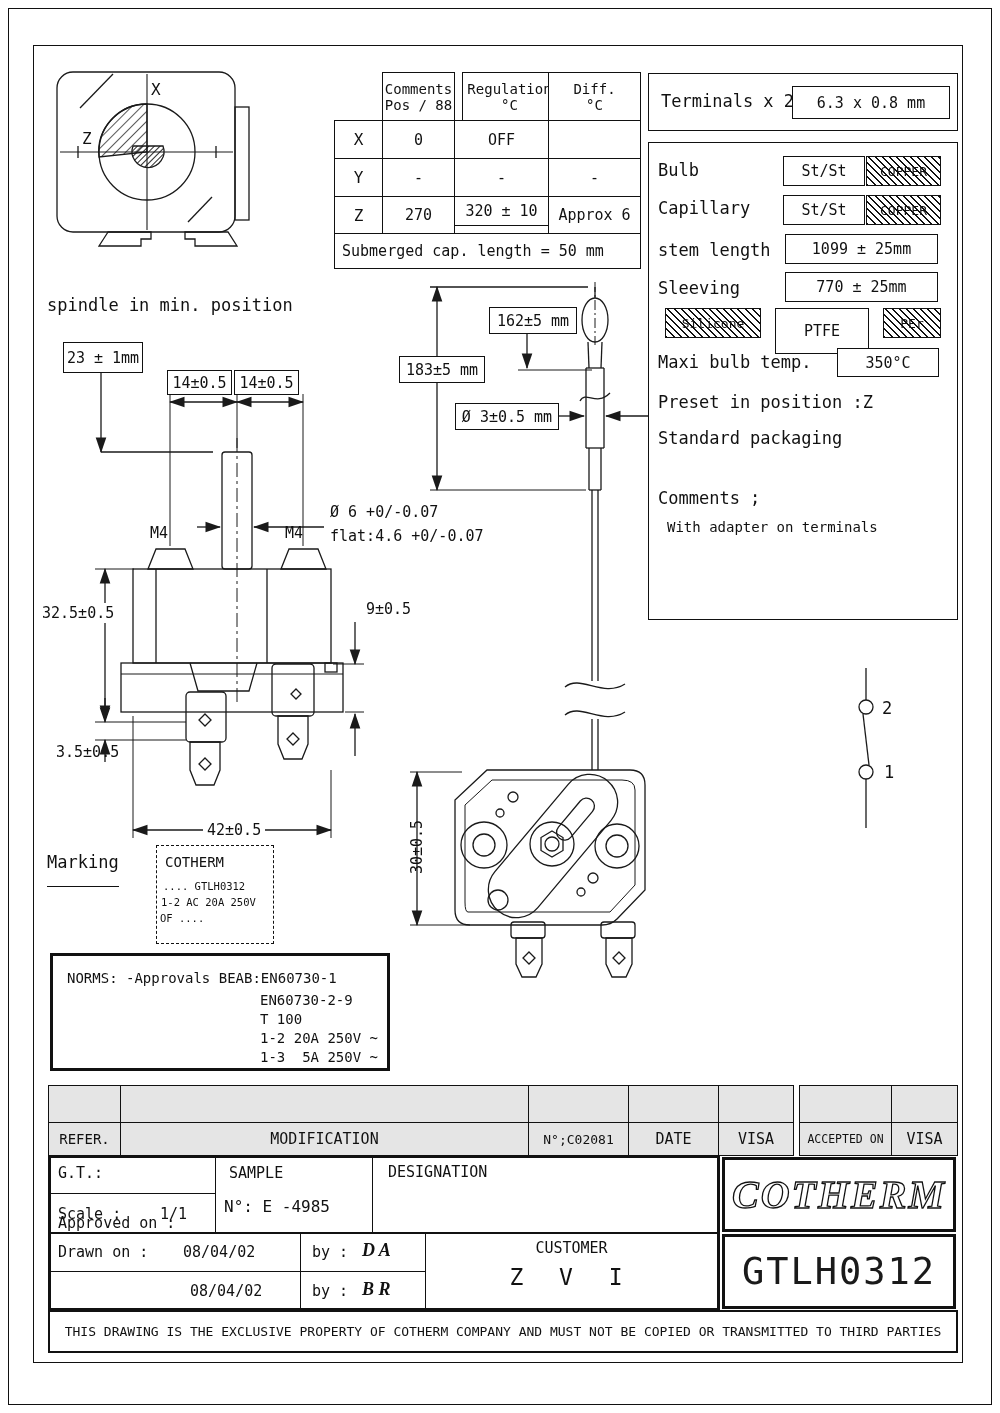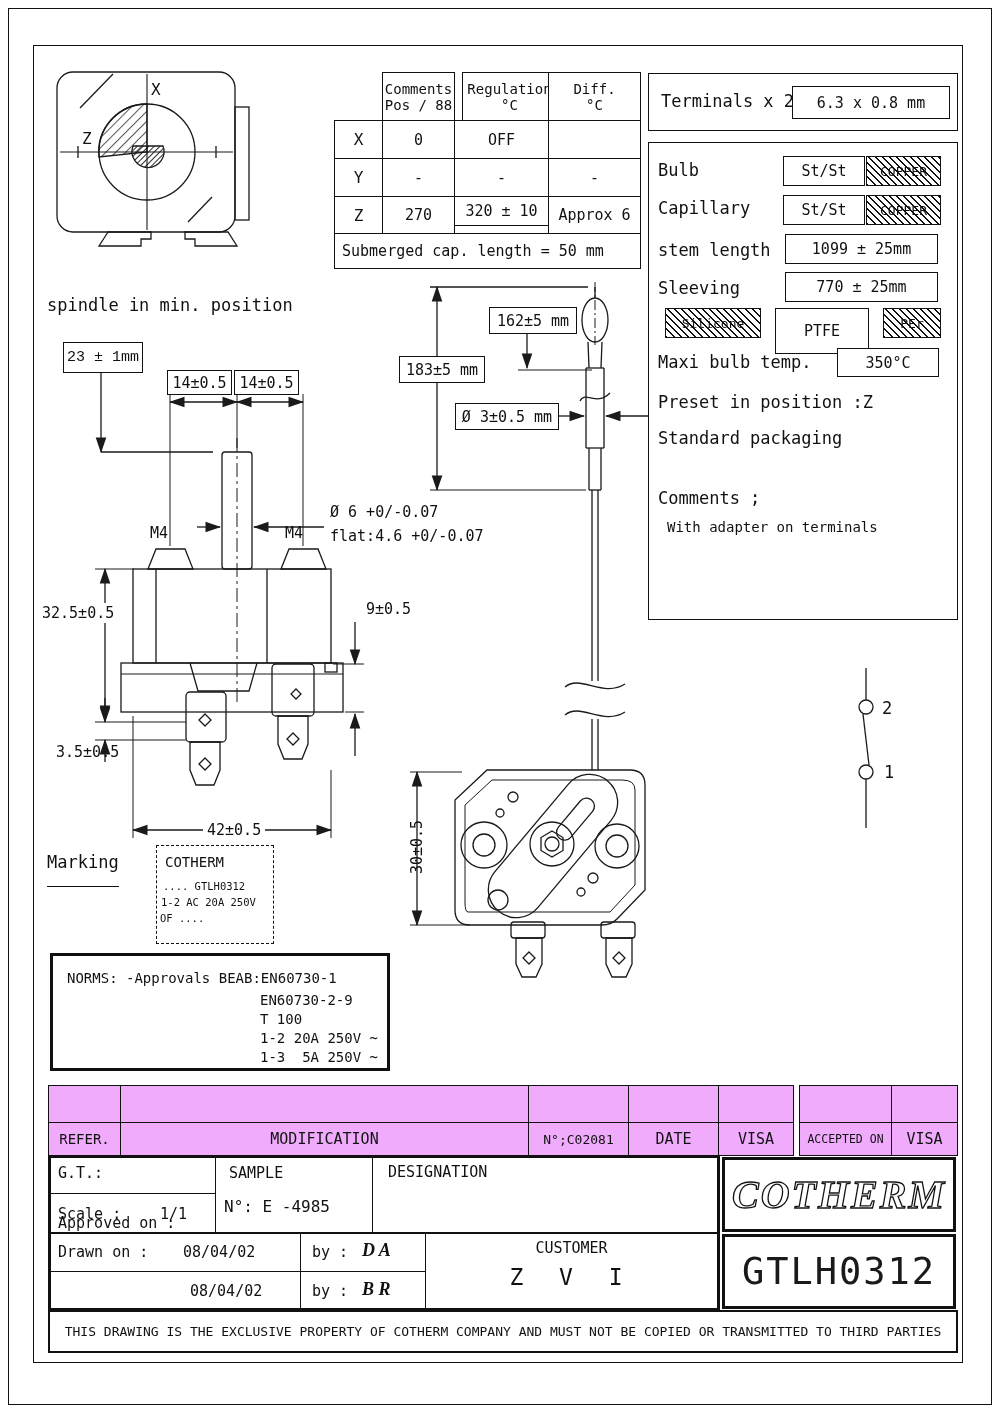--- a/index.html
+++ b/index.html
@@ -5,21 +5,21 @@
   html,body{margin:0;padding:0;background:#e8e8e8;}
   .sheet{position:relative;width:1000px;height:1413px;background:#fff;overflow:hidden;
          font-family:"DejaVu Sans Mono",monospace;color:#111;}
   .t{position:absolute;white-space:pre;color:#111;font-family:"DejaVu Sans Mono",monospace;line-height:1.2;}
   .bx{position:absolute;border:1.5px solid #111;background:#fff;display:flex;align-items:center;justify-content:center;
       font-family:"DejaVu Sans Mono",monospace;color:#111;box-sizing:border-box;white-space:pre;}
   .hx{position:absolute;border:1.5px solid #111;background:#fff;display:flex;align-items:center;justify-content:center;
       color:#111;box-sizing:border-box;overflow:hidden;white-space:pre;}
   .hx::after{content:'';position:absolute;inset:0;
       background:repeating-linear-gradient(45deg,#111 0 1.4px,transparent 1.4px 5px);}
-  .cell{position:absolute;border:1px solid #111;box-sizing:border-box;background:#f0abfc;}
+  .cell{position:absolute;border:1px solid #111;box-sizing:border-box;background:#e5e5e5;}
   .thick{position:absolute;border:3px solid #111;box-sizing:border-box;background:#fff;}
   .frame{position:absolute;border:1.6px solid #111;box-sizing:border-box;}
   svg.art{position:absolute;left:0;top:0;z-index:1;pointer-events:none;}
   .z2{z-index:2;}
   .logo{font-family:"Liberation Serif",serif;font-style:italic;font-weight:700;font-size:40px;letter-spacing:2px;color:#111;}
   @supports (-webkit-text-stroke: 1px #000){
     .logo{color:#fff;-webkit-text-stroke:1.3px #111;}
   }
   .pn{font-size:37px;letter-spacing:2px;color:#1a1a1a;}
   .script{font-family:"Liberation Serif",serif;font-style:italic;font-weight:700;}
@@ -250,21 +250,21 @@
   <div class="hx z2" style="left:883px;top:308px;width:58px;height:30px;font-size:13px;"><span>PEr</span></div>
 
   <div class="t z2" style="left:658px;top:352px;font-size:17px;">Maxi bulb temp.</div>
   <div class="bx z2" style="left:837px;top:348px;width:102px;height:29px;font-size:15px;">350°C</div>
 
   <div class="t z2" style="left:658px;top:392px;font-size:17px;">Preset in position :Z</div>
   <div class="t z2" style="left:658px;top:428px;font-size:17px;">Standard packaging</div>
   <div class="t z2" style="left:658px;top:488px;font-size:17px;">Comments ;</div>
   <div class="t z2" style="left:667px;top:519px;font-size:14px;">With adapter on terminals</div>
 
-  <div class="bx z2" style="left:63px;top:342px;width:80px;height:31px;font-size:15px;font-family:Liberation Mono, monospace;">23 ± 1mm</div>
+  <div class="bx z2" style="left:63px;top:342px;width:80px;height:31px;font-size:15px;">23 ± 1mm</div>
   <div class="bx z2" style="left:167px;top:370px;width:65px;height:25px;font-size:15px;">14±0.5</div>
   <div class="bx z2" style="left:234px;top:370px;width:65px;height:25px;font-size:15px;">14±0.5</div>
   <div class="t z2" style="left:330px;top:503px;font-size:15px;">Ø 6 +0/-0.07</div>
   <div class="t z2" style="left:330px;top:527px;font-size:15px;">flat:4.6 +0/-0.07</div>
   <div class="t z2" style="left:150px;top:524px;font-size:15px;">M4</div>
   <div class="t z2" style="left:285px;top:524px;font-size:15px;">M4</div>
   <div class="t z2" style="left:40px;top:603px;font-size:15px;background:#fff;padding:1px 2px;">32.5±0.5</div>
   <div class="t z2" style="left:330px;top:600px;font-size:15px;margin-left:36px;">9±0.5</div>
   <div class="t z2" style="left:56px;top:743px;font-size:15px;">3.5±0.5</div>
   <div class="t z2" style="left:203px;top:820px;font-size:15px;background:#fff;padding:1px 4px;">42±0.5</div>

